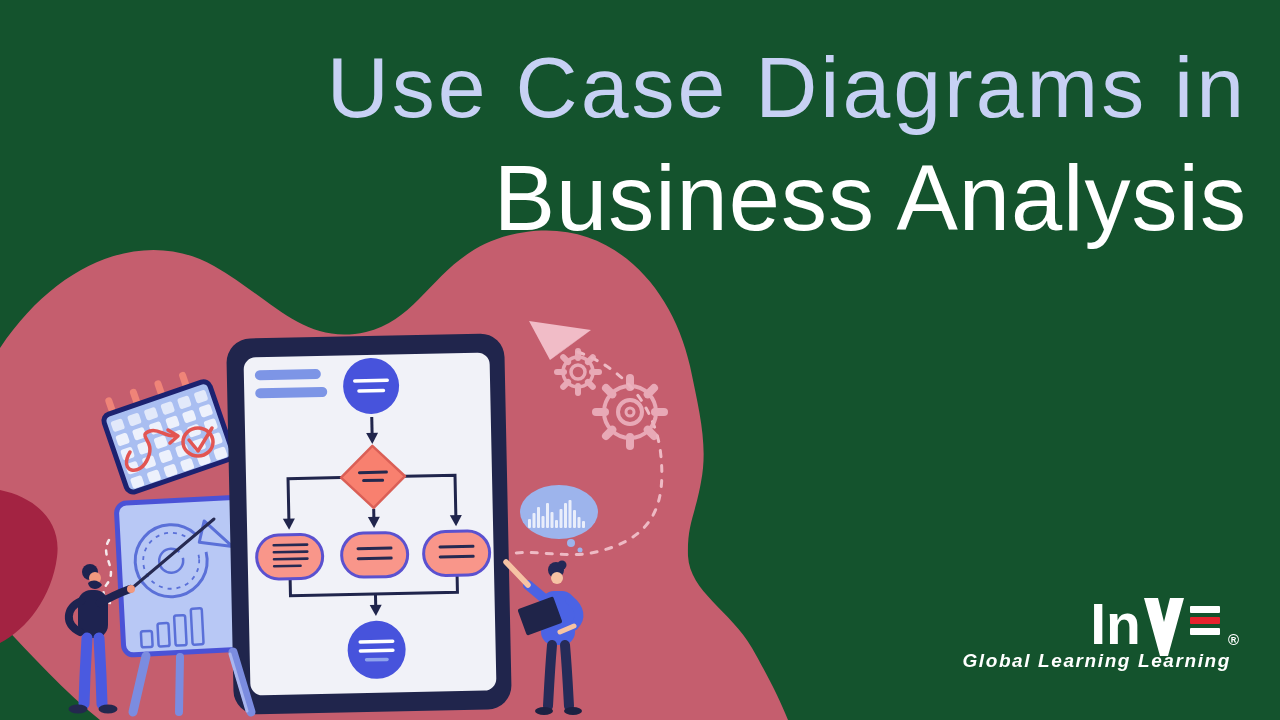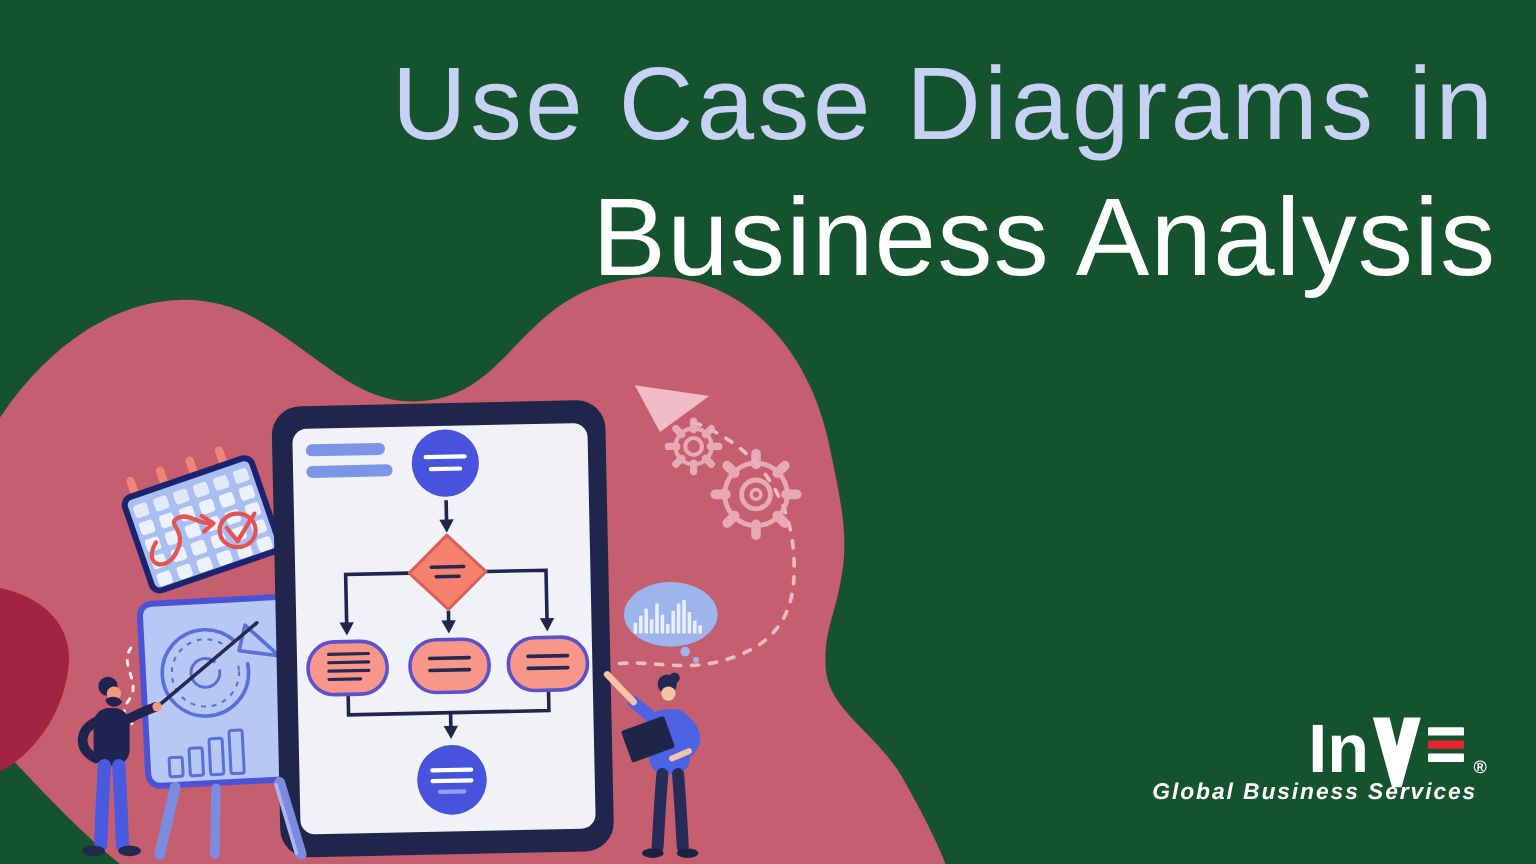--- a/index.html
+++ b/index.html
@@ -276,16 +276,16 @@
       <svg class="logo-v" width="44" height="62" viewBox="0 0 44 62">
         <polygon points="2,2 16,2 22,26 28,2 42,2 26,60 18,60" fill="#ffffff"></polygon>
       </svg>
       <span class="logo-ebars">
         <i></i>
         <i class="red"></i>
         <i></i>
       </span>
       <span class="logo-reg">®</span>
     </div>
-    <div class="logo-tagline">Global Business Services</div>
+    <div class="logo-tagline">Global Learning Learning</div>
   </div>
 
 </div>
 
 </body></html>

